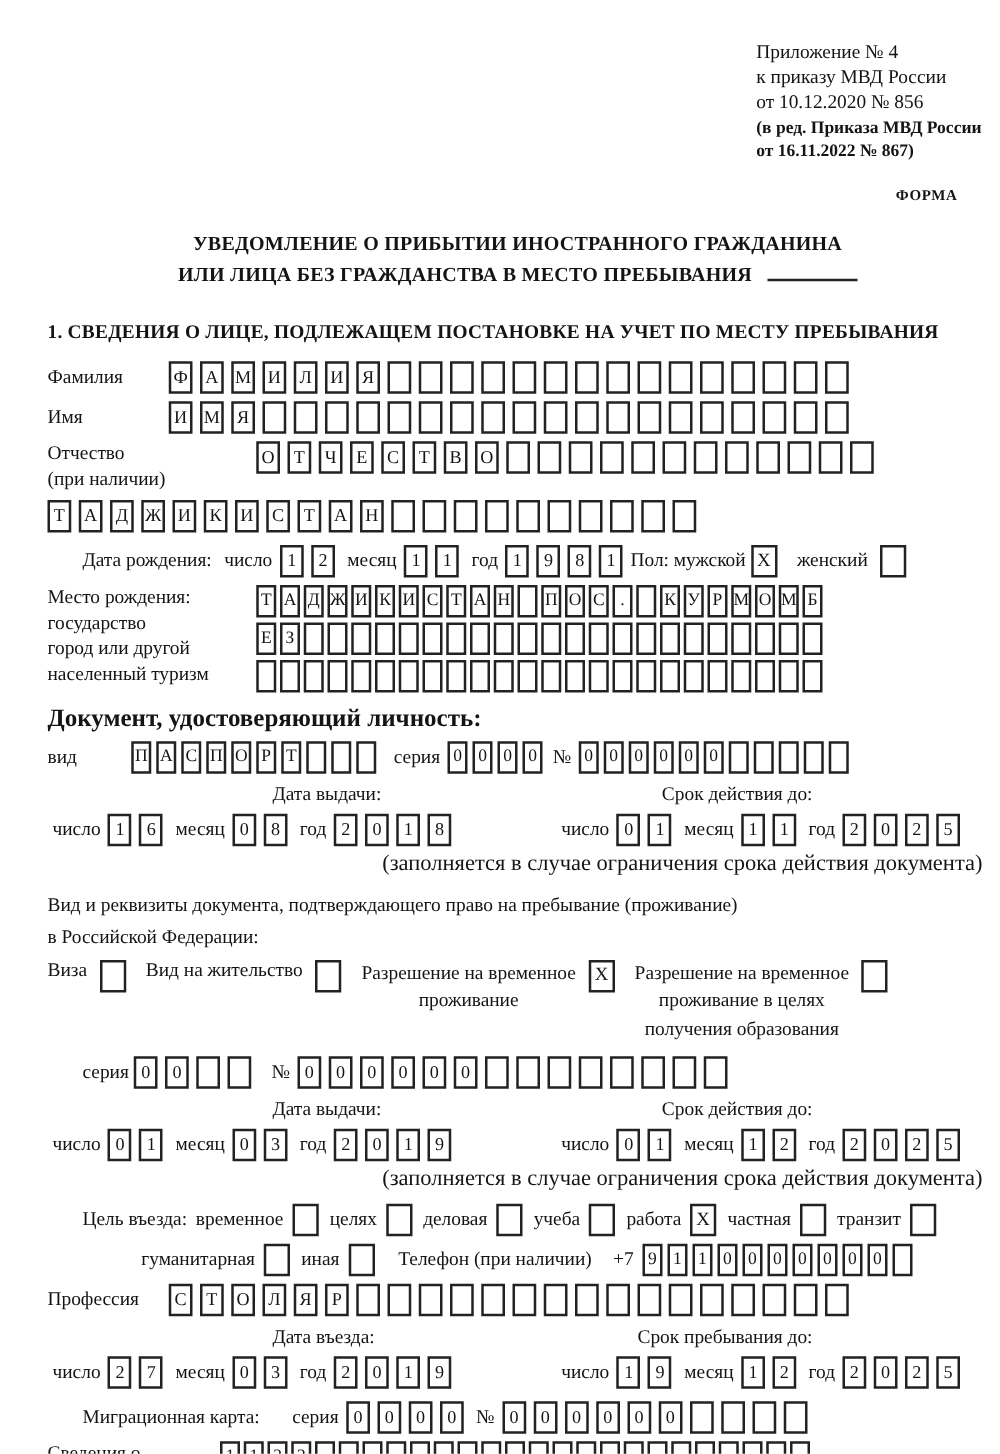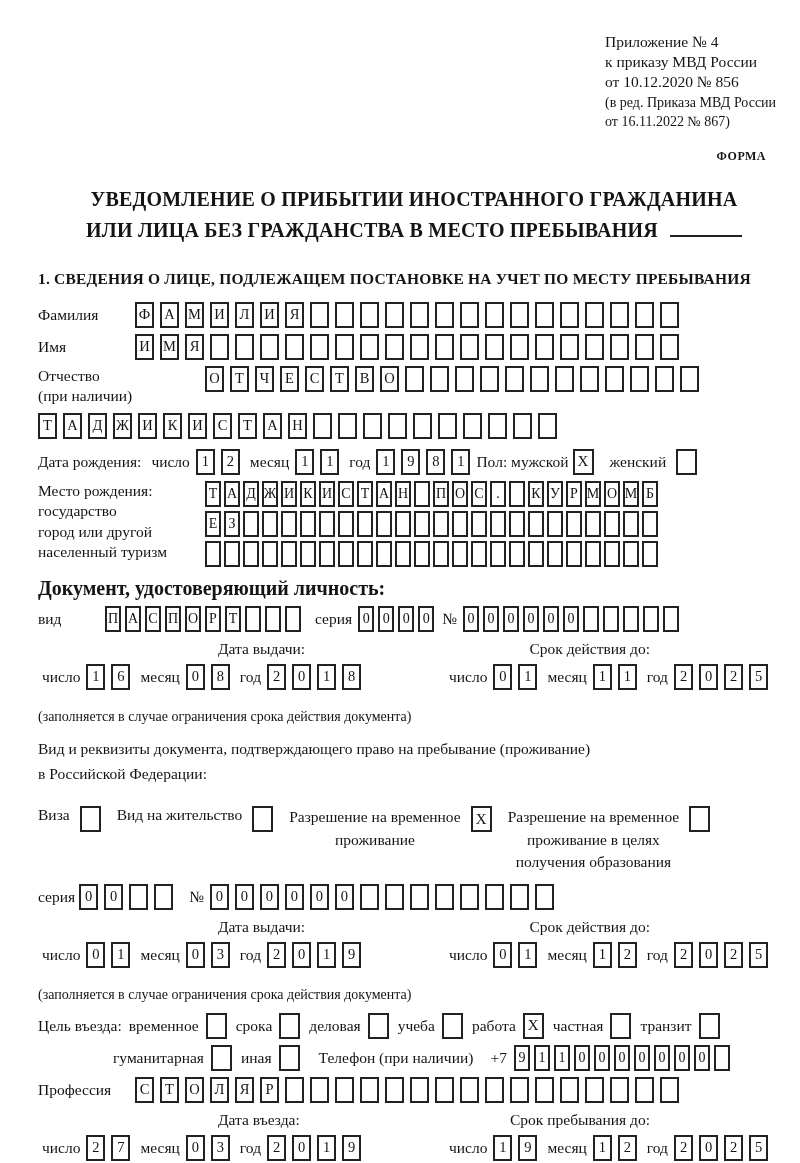--- a/index.html
+++ b/index.html
@@ -5,23 +5,23 @@
   * { box-sizing: border-box; margin: 0; padding: 0; }
   html, body { background: #ffffff; }
   body {
     width: 800px; height: 1163px; overflow: hidden;
     color: #141414;
     font-family: "Liberation Serif", "DejaVu Serif", serif;
     font-size: 15.5px;
     padding: 32px 10px 0 38px;
   }
   .hdr { margin-left: 567px; line-height: 1.28; }
-  .hdr .small { font-size: 14px; margin-top: 3px; line-height: 1.3; }
+  .hdr .small { font-size: 14px; margin-top: 3px; line-height: 1.3; font-weight: bold; }
   .forma { text-align: right; font-weight: bold; font-size: 12px; margin-top: 18px; padding-right: 24px; letter-spacing: .5px; }
-  .title { text-align: center; font-weight: bold; font-size: 20px; margin-top: 20px; line-height: 1.55; letter-spacing: .2px; }
+  .title { text-align: center; font-weight: bold; font-size: 16px; margin-top: 20px; line-height: 1.55; letter-spacing: .2px; }
   .blank { display: inline-block; width: 72px; border-bottom: 2px solid #222; vertical-align: baseline; margin-left: 12px; }
   .sec { font-weight: bold; font-size: 15.5px; margin-top: 24px; letter-spacing: .2px; }
   .form { margin-top: 14px; }
   .row { display: flex; align-items: center; margin-top: 6px; }
   .row.top { align-items: flex-start; }
   .lbl { white-space: nowrap; }
   .lbl2 { line-height: 1.32; flex: 0 0 auto; }
   .w97  { width: 97px;  flex: 0 0 auto; }
   .w167 { width: 167px; flex: 0 0 auto; }
   .w143 { width: 143px; flex: 0 0 auto; }
@@ -42,32 +42,32 @@
     align-items: center; justify-content: center; font-size: 15px; background: #fff;
   }
   .g  { margin-left: 10px; margin-right: 6px; }
   .g2 { margin-left: 4px;  margin-right: 6px; }
   .center-bold { text-align: left; font-weight: bold; margin-top: 10px; font-size: 20px; }
   .hdrpair { display: flex; margin-top: 8px; }
   .hdrpair .h1 { margin-left: 180px; text-align: right; }
   .hdrpair .h2 { margin-left: auto; margin-right: 140px; }
   .spacer { flex: 1 1 auto; }
   .rgrp { margin-right: 16px; display: flex; align-items: center; }
-  .note { font-size: 14px; margin-top: 19px; padding-right: 4px; }
+  .note { font-size: 18px; text-align: right; margin-top: 3px; padding-right: 4px; }
   .para { margin-top: 12px; line-height: 1.6; }
-  .cbrow { margin-top: 20px; }
+  .cbrow { margin-top: 5px; }
   .cbitem { display: flex; align-items: flex-start; margin-right: 16px; }
   .cbitem .lbl { margin-right: 10px; }
   .ctr { text-align: center; line-height: 1.45; margin-right: 10px; }
   .rows .cells { margin-top: 4px; }
   .rows .cells:first-child { margin-top: 0; }
   .purp .lbl { margin-right: 7px; }
   .purp .cb { margin-right: 9px; }
   .indent { width: 75px; flex: 0 0 auto; }
-  .mt10 { margin-top: 10px; }
+  .mt10 { margin-top: 10px; margin-left: 28px; }
   .mt14 { margin-top: 14px; }
 </style>
 </head>
 <body>
 
 <div class="hdr">
   <div>Приложение № 4</div>
   <div>к приказу МВД России</div>
   <div>от 10.12.2020 № 856</div>
   <div class="small">
@@ -502,21 +502,21 @@
         </span>
     </span>
   </div>
 
   <div class="note">(заполняется в случае ограничения срока действия документа)</div>
 
   <div class="row purp mt10">
     <span class="lbl">Цель въезда:</span>
     <span class="lbl">временное</span>
     <span class="cb"></span>
-    <span class="lbl">срока</span>
+    <span class="lbl">целях</span>
     <span class="cb"></span>
     <span class="lbl">деловая</span>
     <span class="cb"></span>
     <span class="lbl">учеба</span>
     <span class="cb"></span>
     <span class="lbl">работа</span>
     <span class="cb">X</span>
     <span class="lbl">частная</span>
     <span class="cb"></span>
     <span class="lbl">транзит</span>

